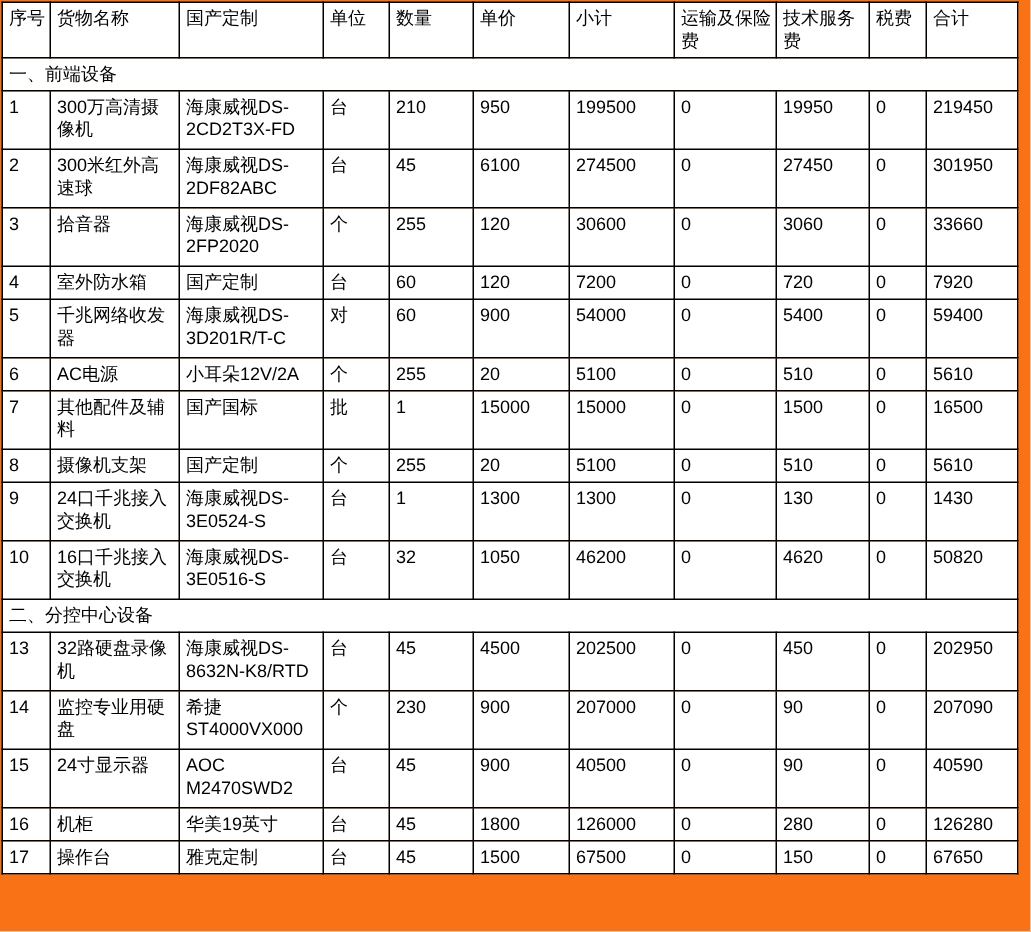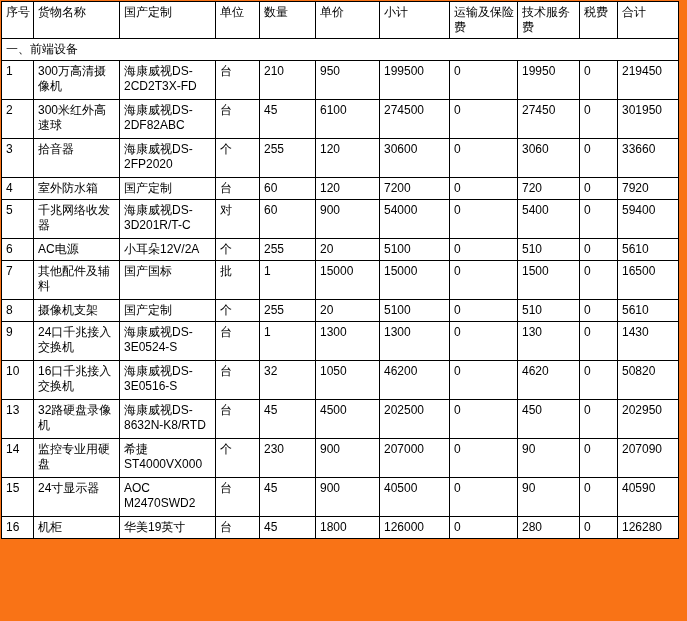--- a/index.html
+++ b/index.html
@@ -219,20 +219,23 @@
           <td>海康威视DS-3E0516-S</td>
           <td>台</td>
           <td>32</td>
           <td>1050</td>
           <td>46200</td>
           <td>0</td>
           <td>4620</td>
           <td>0</td>
           <td>50820</td>
         </tr>
+        <tr class="section-row row-short">
+          <td colspan="11">二、分控中心设备</td>
+        </tr>
         <tr class="row-tall">
           <td>13</td>
           <td>32路硬盘录像机</td>
           <td>海康威视DS-8632N-K8/RTD</td>
           <td>台</td>
           <td>45</td>
           <td>4500</td>
           <td>202500</td>
           <td>0</td>
           <td>450</td>
@@ -271,15 +274,28 @@
           <td>华美19英寸</td>
           <td>台</td>
           <td>45</td>
           <td>1800</td>
           <td>126000</td>
           <td>0</td>
           <td>280</td>
           <td>0</td>
           <td>126280</td>
         </tr>
+        <tr class="row-short">
+          <td>17</td>
+          <td>操作台</td>
+          <td>雅克定制</td>
+          <td>台</td>
+          <td>45</td>
+          <td>1500</td>
+          <td>67500</td>
+          <td>0</td>
+          <td>150</td>
+          <td>0</td>
+          <td>67650</td>
+        </tr>
       </tbody>
   </table>
 </div>
 
 </body></html>

